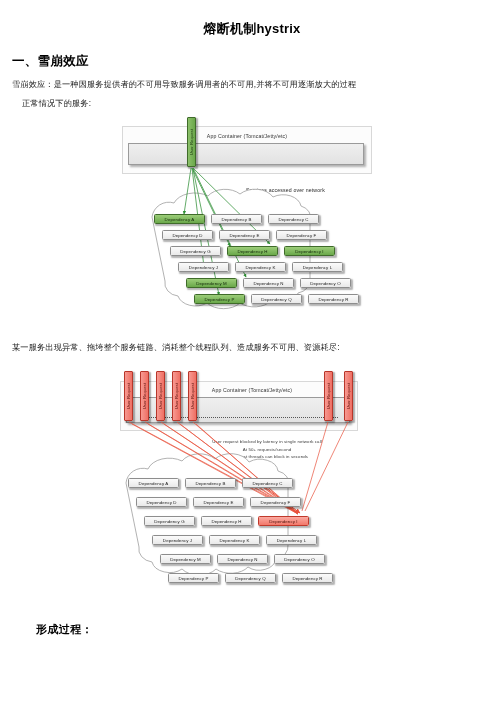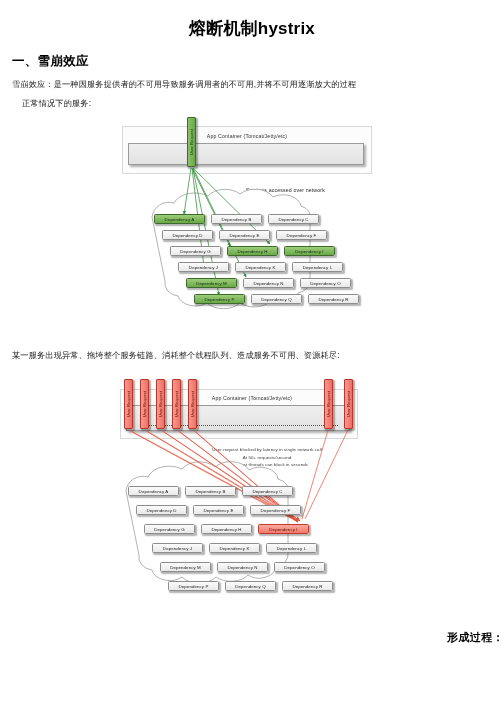--- a/index.html
+++ b/index.html
@@ -9,21 +9,21 @@
     background: #ffffff;
     font-family: "Liberation Sans", "DejaVu Sans", sans-serif;
     color: #000;
     overflow: hidden;
     position: relative;
   }
 
   
   .doc-title {
     text-align: center;
-    font-size: 17px;
+    font-size: 13px;
     font-weight: bold;
     letter-spacing: 0.2px;
     margin: 19px 0 0 0;
     line-height: 20px;
   }
   .h2 {
     font-size: 12.5px;
     font-weight: bold;
     margin: 14px 0 0 12px;
     letter-spacing: 0.3px;
@@ -258,21 +258,21 @@
       <span>Dependency P</span>
     </div>
   <div class="dep grey" style="left:133px; top:177px;">
       <span>Dependency Q</span>
     </div>
   <div class="dep grey" style="left:190px; top:177px;">
       <span>Dependency R</span>
     </div>
 </div>
 
-<div class="para mid" style="margin-top:18px;">某一服务出现异常、拖垮整个服务链路、消耗整个线程队列、造成服务不可用、资源耗尽:</div>
+<div class="para mid" style="margin-top:10px;">某一服务出现异常、拖垮整个服务链路、消耗整个线程队列、造成服务不可用、资源耗尽:</div>
 
 <div class="figure" id="figure-fail">
 
   <div class="app-frame" style="left:8px; top:16px; width:238px; height:50px;"></div>
   <div class="app-title" style="left:60px; top:22px; width:160px;">App Container (Tomcat/Jetty/etc)</div>
   <div class="app-bar" style="left:14px; top:32px; width:224px; height:26px;"></div>
   <div class="app-dots" style="left:36px; top:52px; width:190px;"></div>
 
   <div class="ureq red" style="left:12px; top:6px; height:50px;">
     <span>User Request</span>
@@ -398,13 +398,13 @@
       <span>Dependency P</span>
     </div>
   <div class="dep grey" style="left:113px; top:208px;">
       <span>Dependency Q</span>
     </div>
   <div class="dep grey" style="left:170px; top:208px;">
       <span>Dependency R</span>
     </div>
 </div>
 
-<div class="bottom-note" style="margin-top:22px;text-align:right;">形成过程：</div>
+<div class="bottom-note" style="margin-top:22px;">形成过程：</div>
 
 </body></html>

